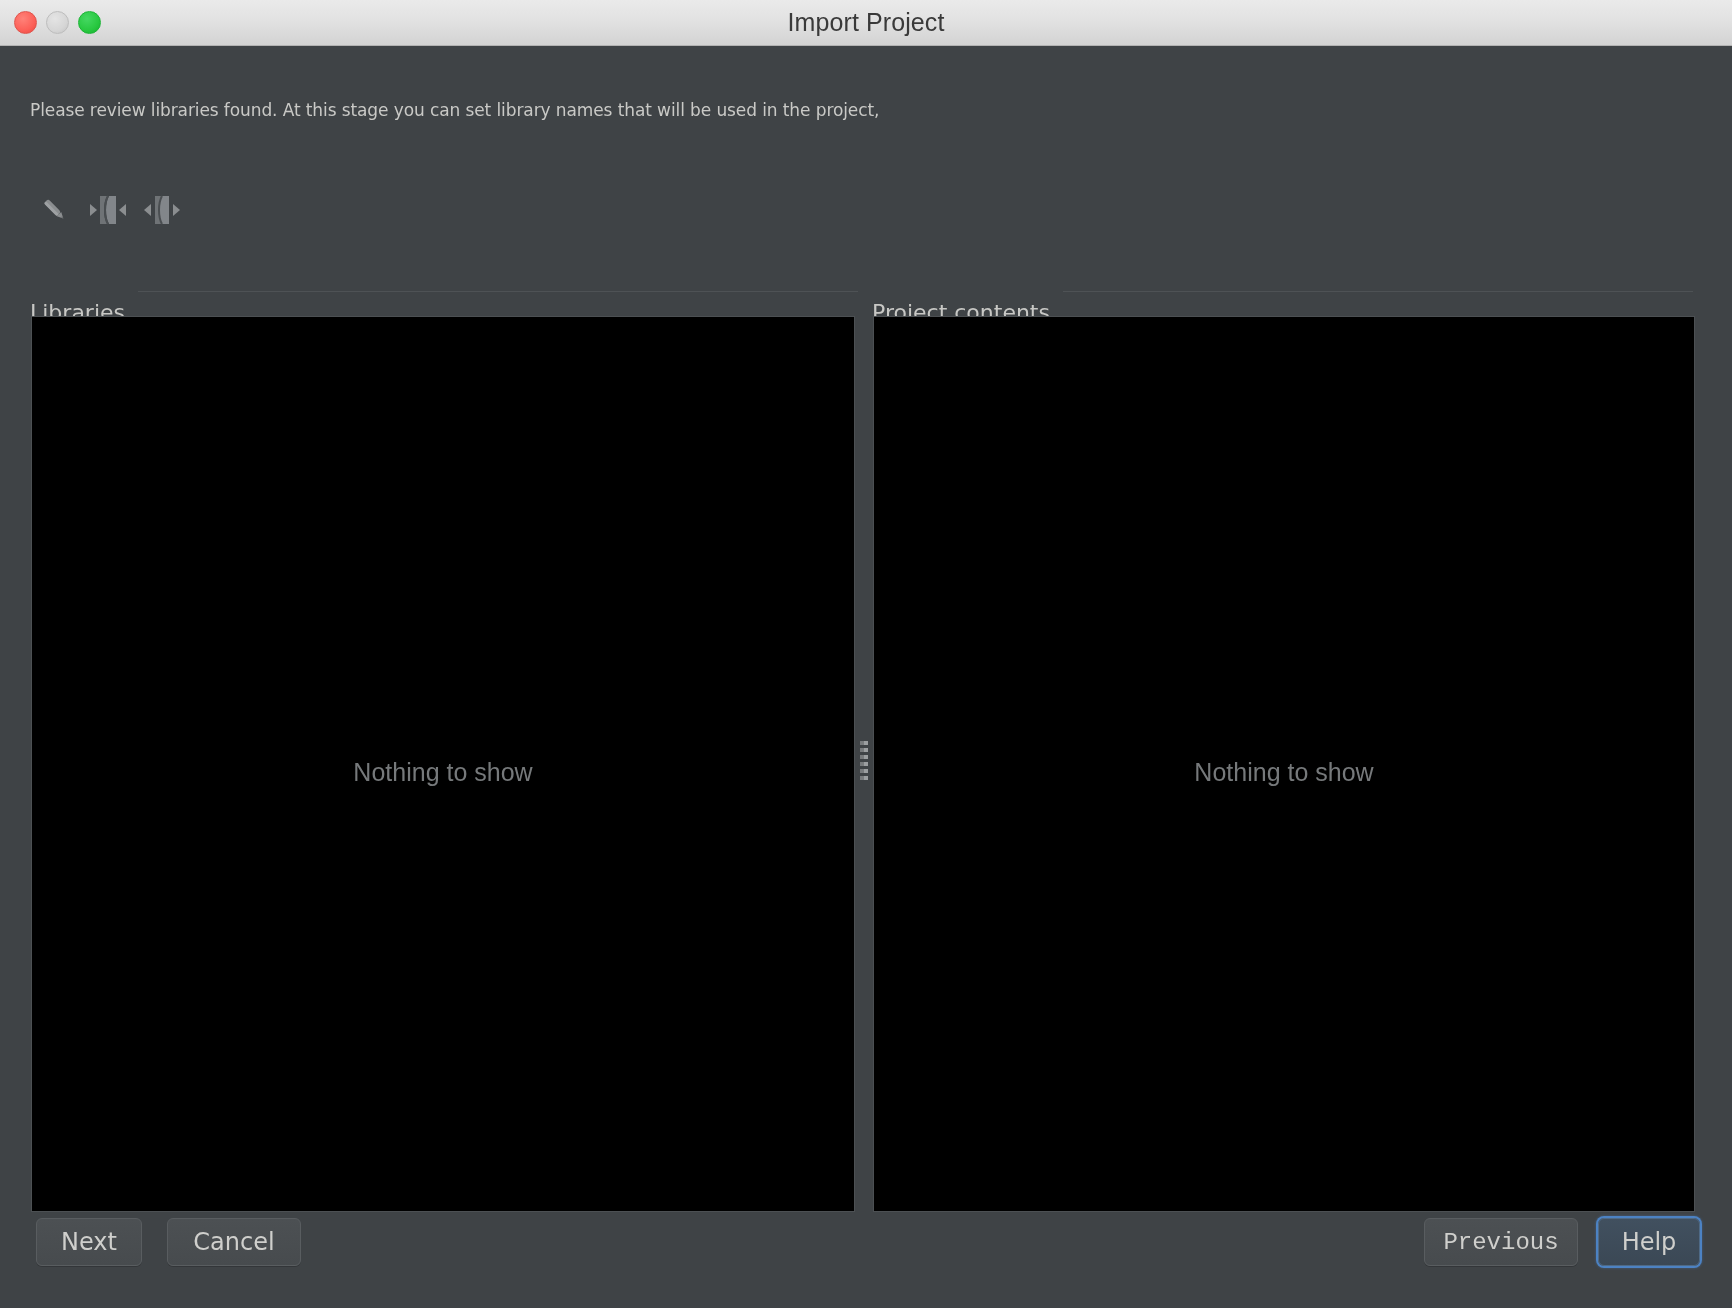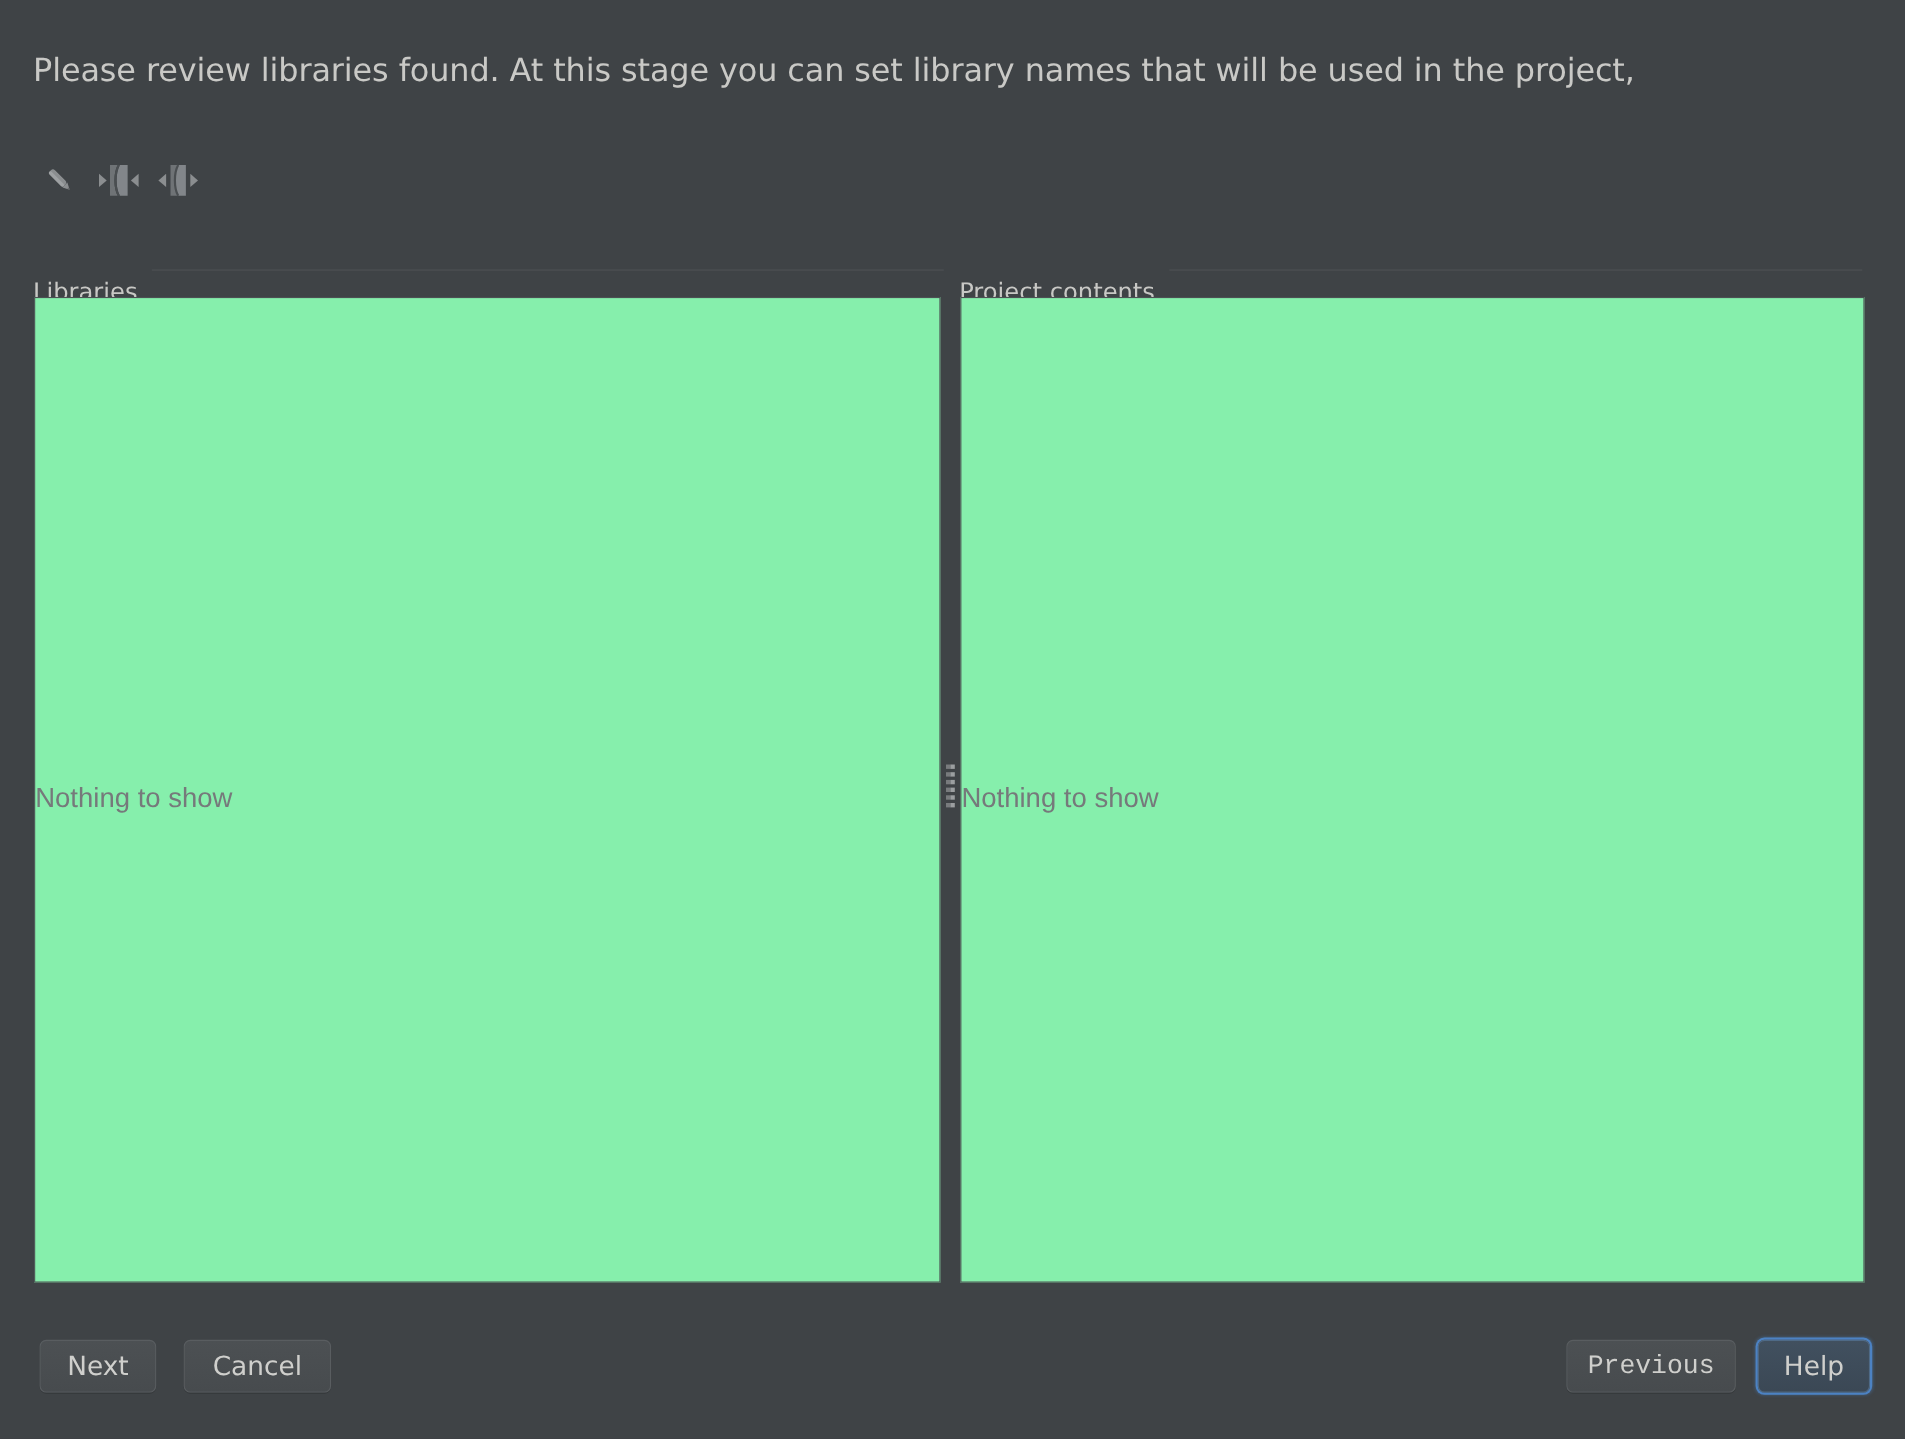--- a/index.html
+++ b/index.html
@@ -68,21 +68,21 @@
     flex: 1 1 auto;
     background: #3f4346;
     padding: 0;
   }
 
   .description {
     position: absolute;
     left: 30px;
     top: 48px;
     width: 1640px;
-    font-size: 29px;
+    font-size: 17px;
     line-height: 33px;
     color: #c9c9c6;
     font-family: "DejaVu Sans", sans-serif;
     letter-spacing: -0.1px;
   }
   .description .line { display: block; white-space: pre; }
 
   
   .toolbar {
     position: absolute;
@@ -121,25 +121,26 @@
     top: 245px;
   }
   .rule-left  { left: 138px; width: 720px; }
   .rule-right { left: 1063px; width: 630px; }
 
   
   .panel {
     position: absolute;
     top: 270px;
     height: 896px;
-    background: #86efac;
+    background: #000000;
     border: 1px solid #4c5053;
     box-sizing: border-box;
     display: flex;
     align-items: center;
+    justify-content: center;
   }
   .panel-left  { left: 31px;  width: 824px; }
   .panel-right { left: 873px; width: 822px; }
 
   .empty-text {
     font-size: 25px;
     color: #76797b;
     font-family: "Liberation Sans", "DejaVu Sans", sans-serif;
     user-select: none;
     position: relative;
@@ -209,20 +210,28 @@
     background: linear-gradient(to bottom, #41505f 0%, #3b4855 100%);
     border: 1px solid #4f6a86;
     box-shadow: 0 0 0 2px #4c82c3, 0 0 3px 2px rgba(76,130,195,0.45);
   }
 </style>
 </head>
 <body>
 
 <div class="window">
 
+  <div class="titlebar">
+    <div class="traffic">
+      <span class="light light-close"></span>
+      <span class="light light-min"></span>
+      <span class="light light-max"></span>
+    </div>
+    <div class="title-text">Import Project</div>
+  </div>
 
   <div class="dialog-body">
 
     <div class="description">
       <span class="line">Please review libraries found. At this stage you can set library names that will be used in the project,</span>
     </div>
 
     <div class="toolbar">
 
       <div class="tool-btn">

